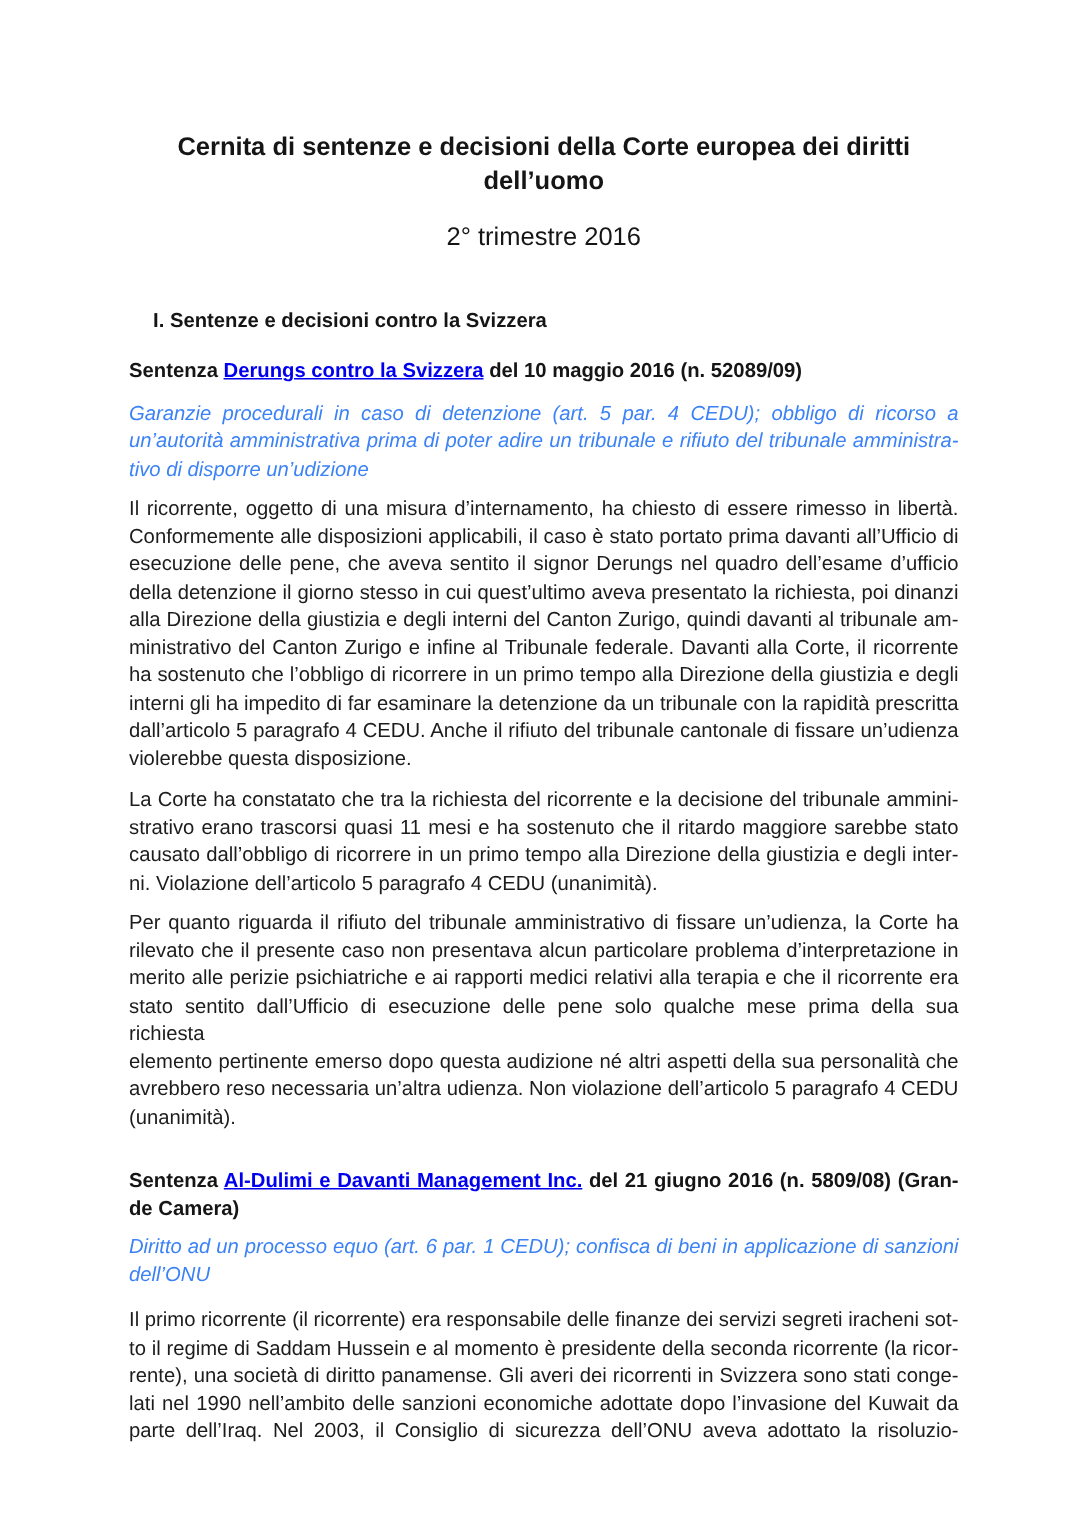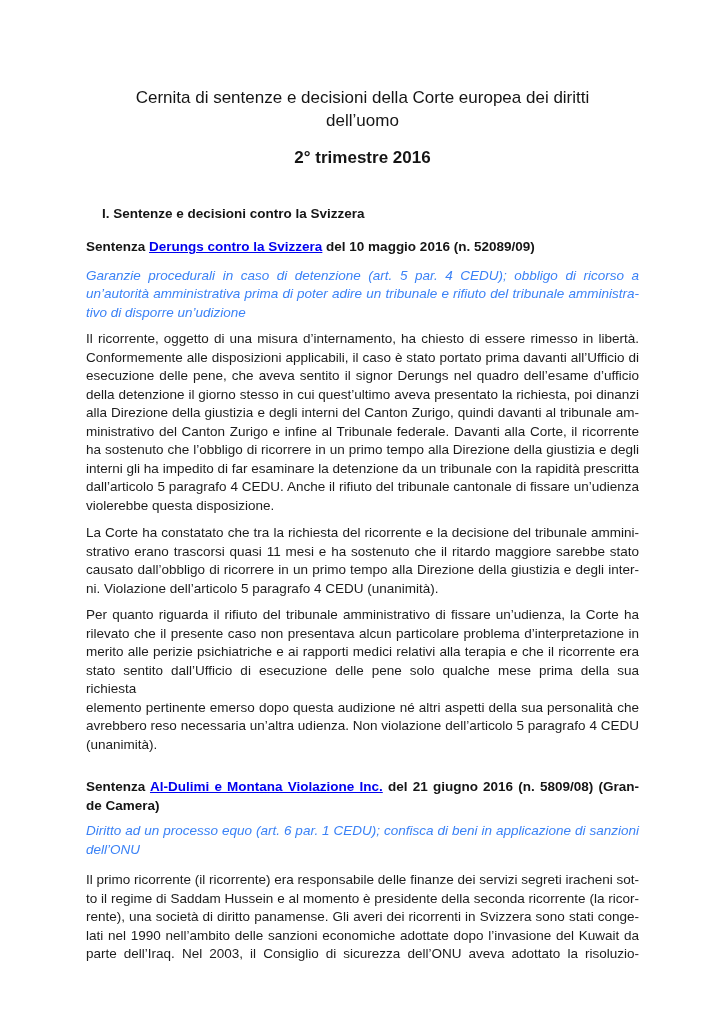--- a/index.html
+++ b/index.html
@@ -24,29 +24,29 @@
   .content {
     position: absolute;
     left: 86px;
     top: 0;
     width: 553px;
   }
   .doc-title {
     margin: 86px 0 0 0;
     font-size: 17px;
     line-height: 23px;
-    font-weight: normal;
+    font-weight: bold;
     text-align: center;
     color: #151515;
   }
   .doc-subtitle {
     margin: 14px 0 0 0;
     font-size: 17px;
     line-height: 23px;
-    font-weight: bold;
+    font-weight: normal;
     text-align: center;
     color: #151515;
   }
   .section-heading {
     margin: 36px 0 0 0;
     font-size: 13.5px;
     line-height: 17px;
     font-weight: bold;
     color: #151515;
     padding-left: 16px;
@@ -137,21 +137,21 @@
     <div class="para para-3">
         <div class="jline">Per quanto riguarda il rifiuto del tribunale amministrativo di fissare un’udienza, la Corte ha</div>
         <div class="jline">rilevato che il presente caso non presentava alcun particolare problema d’interpretazione in</div>
         <div class="jline">merito alle perizie psichiatriche e ai rapporti medici relativi alla terapia e che il ricorrente era</div>
         <div class="jline">stato sentito dall’Ufficio di esecuzione delle pene solo qualche mese prima della sua richiesta</div>
         <div class="jline">elemento pertinente emerso dopo questa audizione né altri aspetti della sua personalità che</div>
         <div class="jline">avrebbero reso necessaria un’altra udienza. Non violazione dell’articolo 5 paragrafo 4 CEDU</div>
         <div class="jline last">(unanimità).</div>
       </div>
 
-    <p class="case-heading case-heading-2"><span class="jline" style="display: block;"><span>Sentenza </span><a class="case-link" href="#">Al-Dulimi e Montana Violazione Inc.</a><span> del 21 giugno 2016 (n. 5809/08) (Gran-</span></span><span>de Camera)</span></p>
+    <p class="case-heading case-heading-2"><span class="jline" style="display: block;"><span>Sentenza </span><a class="case-link" href="#">Al-Dulimi e Davanti Management Inc.</a><span> del 21 giugno 2016 (n. 5809/08) (Gran-</span></span><span>de Camera)</span></p>
 
     <div class="summary summary-2">
         <div class="jline">Diritto ad un processo equo (art. 6 par. 1 CEDU); confisca di beni in applicazione di sanzioni</div>
         <div class="jline last">dell’ONU</div>
       </div>
 
     <div class="para para-4">
         <div class="jline">Il primo ricorrente (il ricorrente) era responsabile delle finanze dei servizi segreti iracheni sot-</div>
         <div class="jline">to il regime di Saddam Hussein e al momento è presidente della seconda ricorrente (la ricor-</div>
         <div class="jline">rente), una società di diritto panamense. Gli averi dei ricorrenti in Svizzera sono stati conge-</div>

